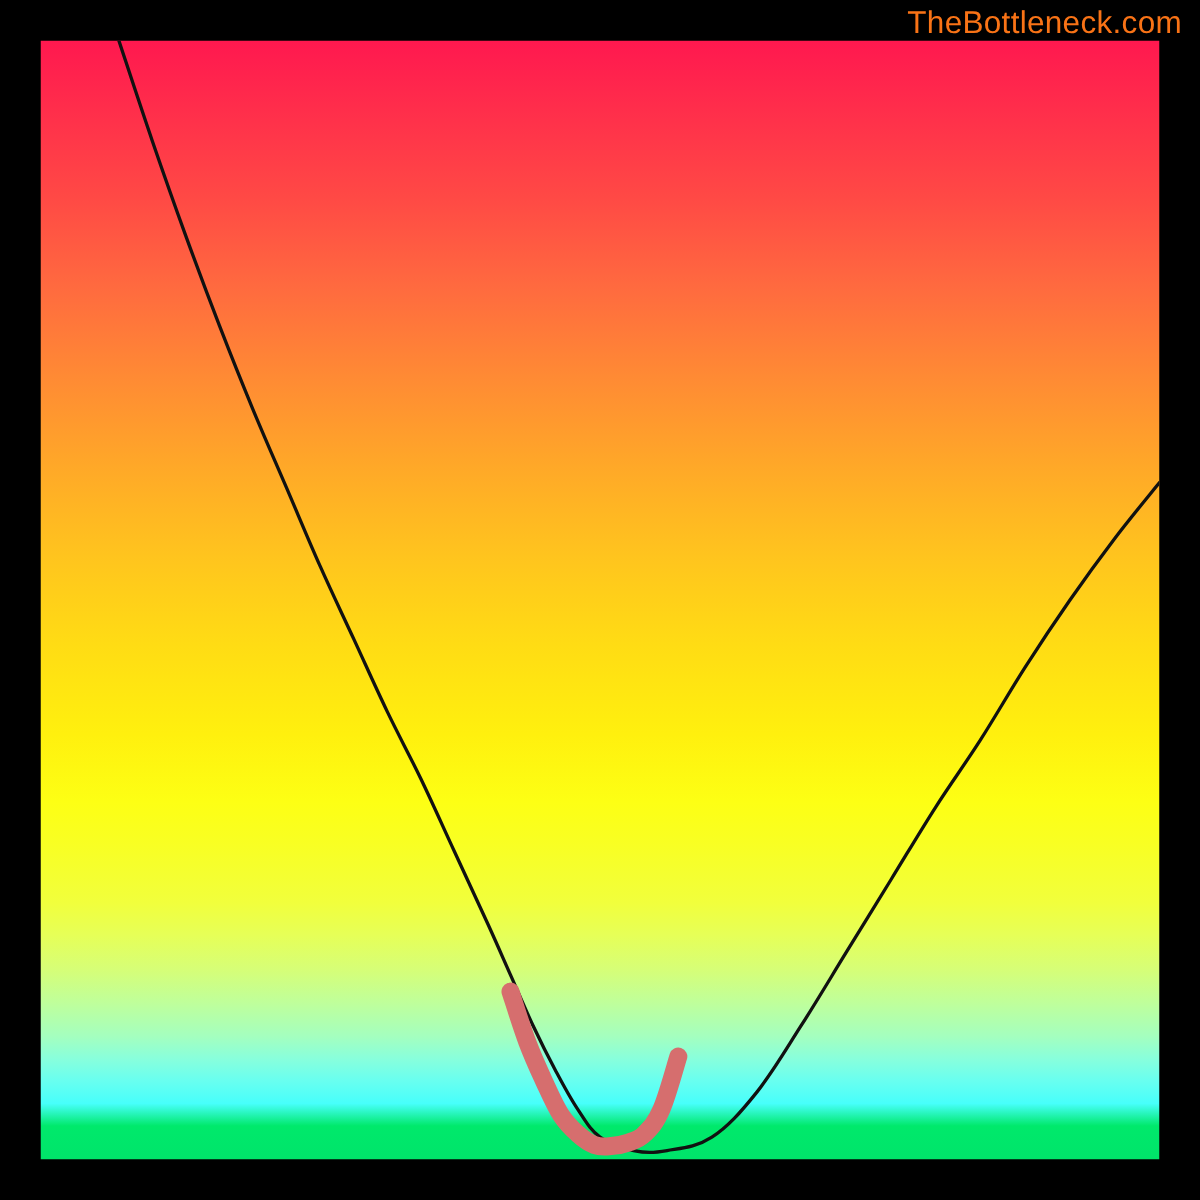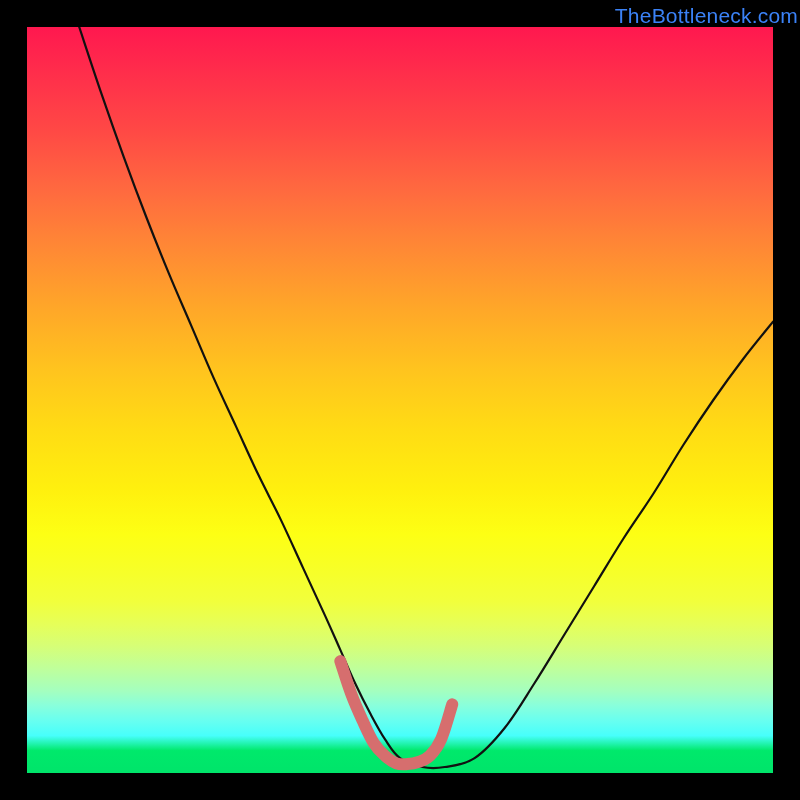--- a/index.html
+++ b/index.html
@@ -48,22 +48,22 @@
   }
   .svg-layer {
     position: absolute;
     inset: 0;
     width: 100%;
     height: 100%;
   }
   .watermark {
     position: absolute;
     top: 4px;
-    right: 2px;
-    color: #3b82f6;
+    right: 12px;
+    color: #f97316;
     font-size: 21px;
     font-weight: 500;
     letter-spacing: 0.2px;
     user-select: none;
   }
 </style>
 </head>
 <body>
 
 <div class="frame">

